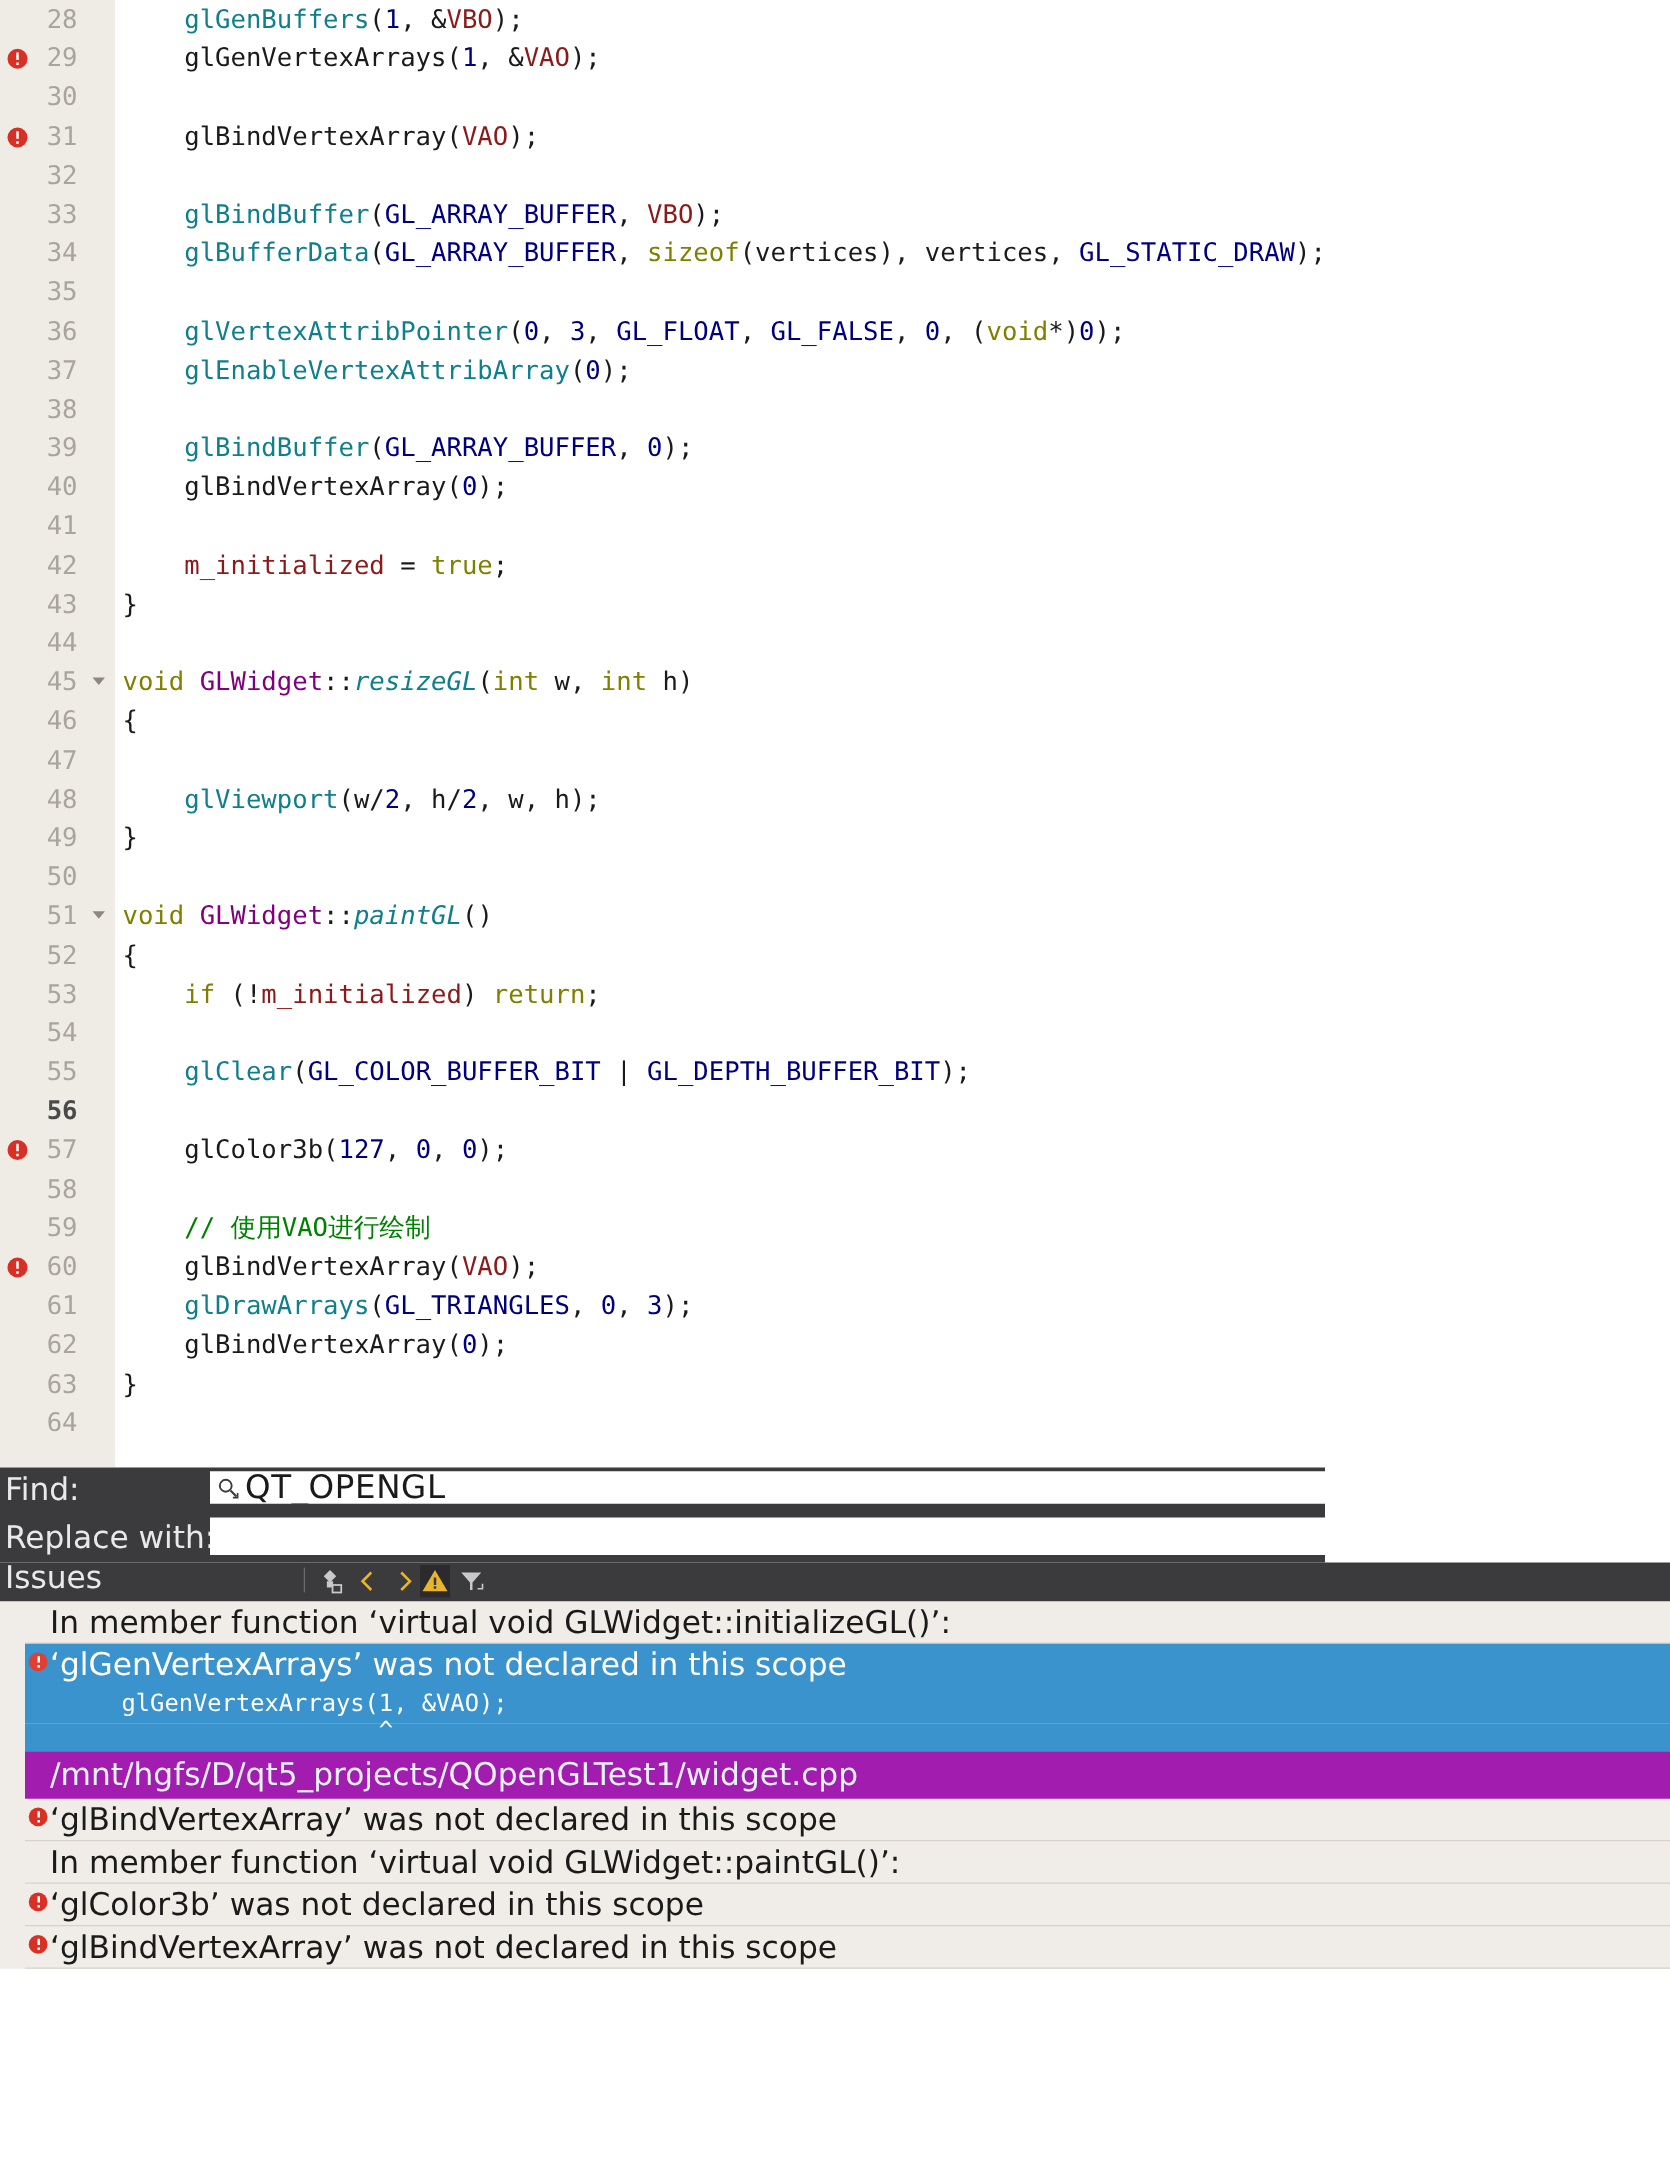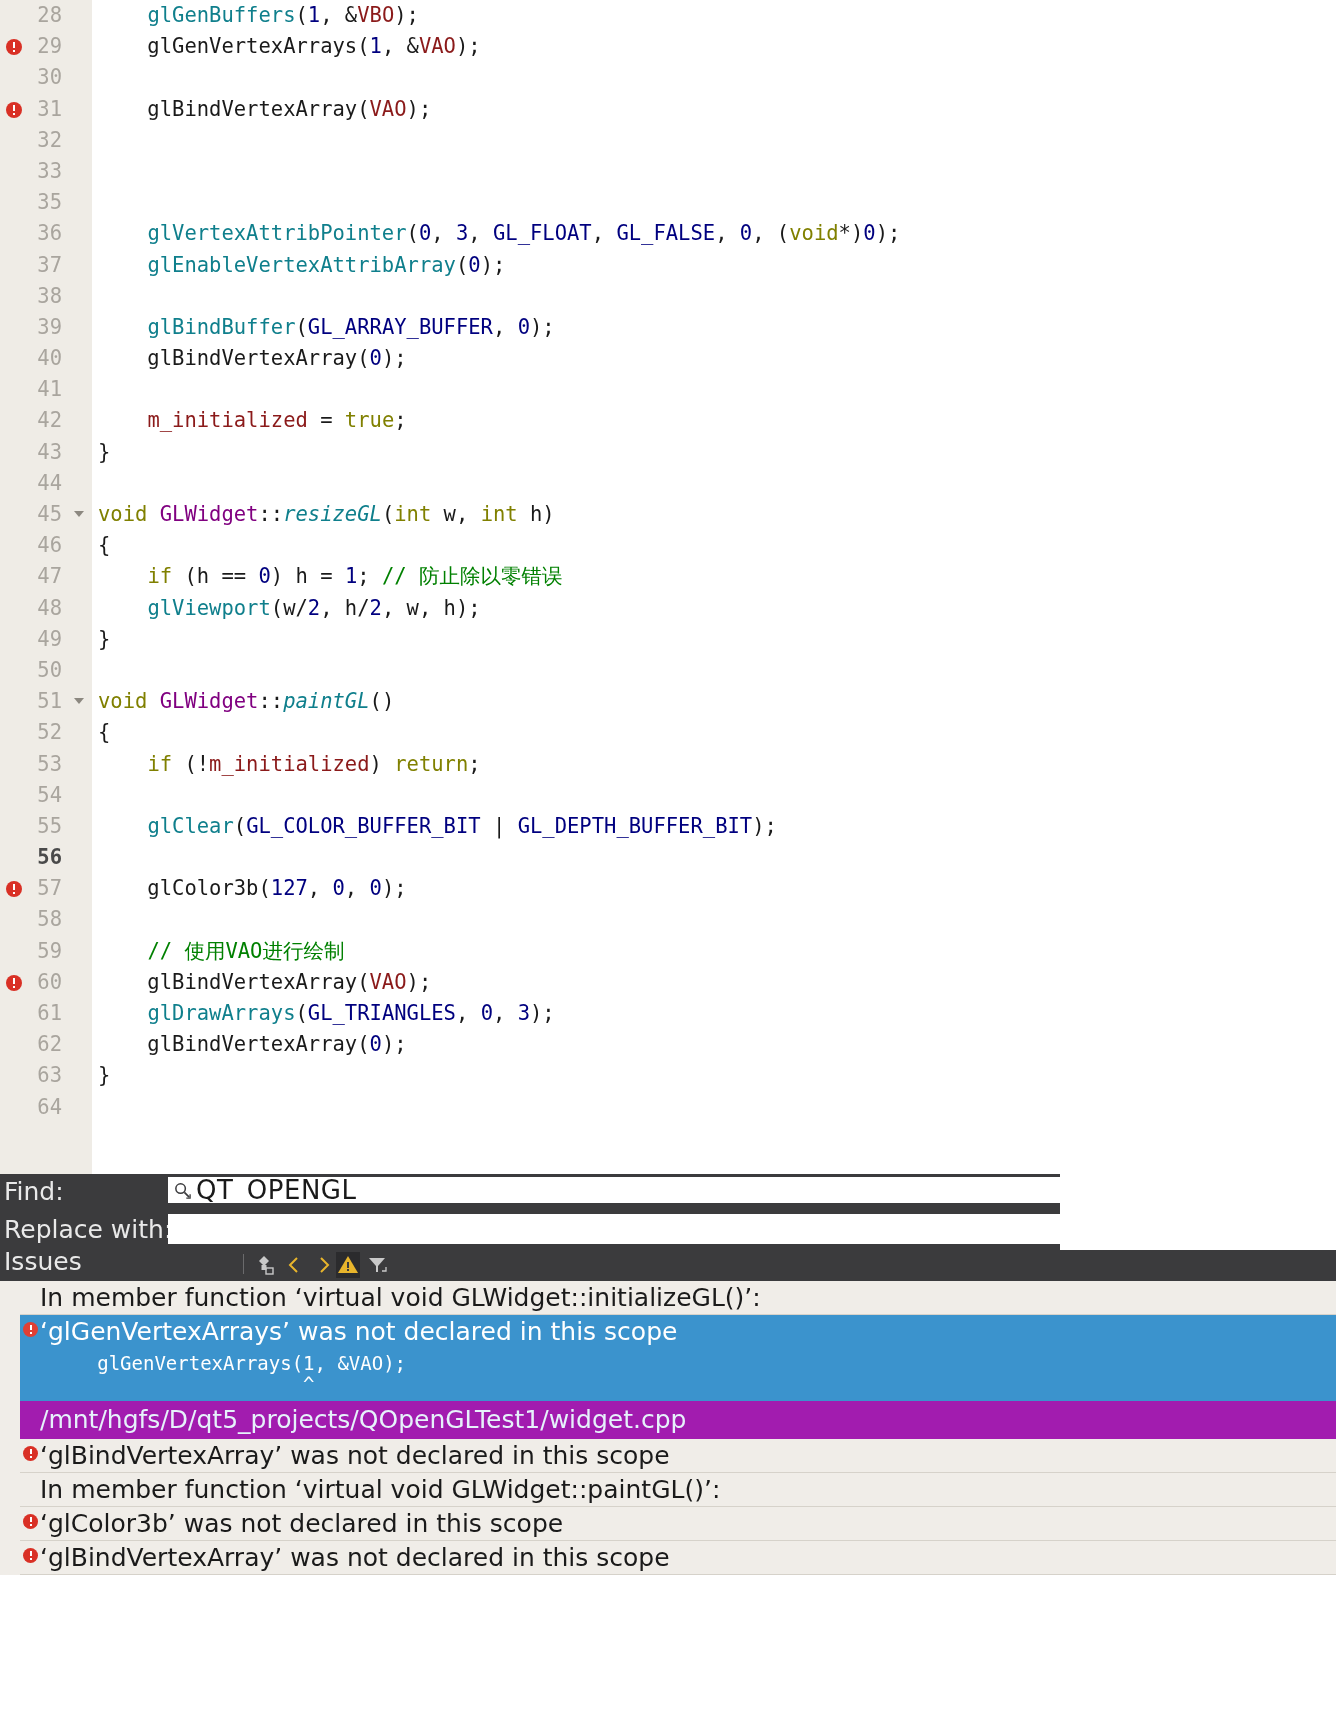--- a/index.html
+++ b/index.html
@@ -131,34 +131,35 @@
 <body>
 
 <div class="editor">
   <div class="gutter"></div>
   <div class="code-area" id="code-area">
       <div class="line"><div class="lnum">28</div><div class="ctext"><span class="pl">    </span><span class="gl">glGenBuffers</span><span class="pl">(</span><span class="num">1</span><span class="pl">, &amp;</span><span class="var">VBO</span><span class="pl">);</span></div></div>
       <div class="line"><div class="errdot"></div><div class="lnum">29</div><div class="ctext"><span class="pl">    glGenVertexArrays(</span><span class="num">1</span><span class="pl">, &amp;</span><span class="var">VAO</span><span class="pl">);</span></div></div>
       <div class="line"><div class="lnum">30</div><div class="ctext"></div></div>
       <div class="line"><div class="errdot"></div><div class="lnum">31</div><div class="ctext"><span class="pl">    glBindVertexArray(</span><span class="var">VAO</span><span class="pl">);</span></div></div>
       <div class="line"><div class="lnum">32</div><div class="ctext"></div></div>
-      <div class="line"><div class="lnum">33</div></div>
+      <div class="line"><div class="lnum">33</div><div class="ctext"><span class="pl">    </span><span class="gl">glBindBuffer</span><span class="pl">(</span><span class="mac">GL_ARRAY_BUFFER</span><span class="pl">, </span><span class="var">VBO</span><span class="pl">);</span></div></div>
+      <div class="line"><div class="lnum">34</div><div class="ctext"><span class="pl">    </span><span class="gl">glBufferData</span><span class="pl">(</span><span class="mac">GL_ARRAY_BUFFER</span><span class="pl">, </span><span class="k">sizeof</span><span class="pl">(vertices), vertices, </span><span class="mac">GL_STATIC_DRAW</span><span class="pl">);</span></div></div>
       <div class="line"><div class="lnum">35</div><div class="ctext"></div></div>
       <div class="line"><div class="lnum">36</div><div class="ctext"><span class="pl">    </span><span class="gl">glVertexAttribPointer</span><span class="pl">(</span><span class="num">0</span><span class="pl">, </span><span class="num">3</span><span class="pl">, </span><span class="mac">GL_FLOAT</span><span class="pl">, </span><span class="mac">GL_FALSE</span><span class="pl">, </span><span class="num">0</span><span class="pl">, (</span><span class="cast">void</span><span class="pl">*)</span><span class="num">0</span><span class="pl">);</span></div></div>
       <div class="line"><div class="lnum">37</div><div class="ctext"><span class="pl">    </span><span class="gl">glEnableVertexAttribArray</span><span class="pl">(</span><span class="num">0</span><span class="pl">);</span></div></div>
       <div class="line"><div class="lnum">38</div><div class="ctext"></div></div>
       <div class="line"><div class="lnum">39</div><div class="ctext"><span class="pl">    </span><span class="gl">glBindBuffer</span><span class="pl">(</span><span class="mac">GL_ARRAY_BUFFER</span><span class="pl">, </span><span class="num">0</span><span class="pl">);</span></div></div>
       <div class="line"><div class="lnum">40</div><div class="ctext"><span class="pl">    glBindVertexArray(</span><span class="num">0</span><span class="pl">);</span></div></div>
       <div class="line"><div class="lnum">41</div><div class="ctext"></div></div>
       <div class="line"><div class="lnum">42</div><div class="ctext"><span class="pl">    </span><span class="var">m_initialized</span><span class="pl"> = </span><span class="k">true</span><span class="pl">;</span></div></div>
       <div class="line"><div class="lnum">43</div><div class="ctext"><span class="pl">}</span></div></div>
       <div class="line"><div class="lnum">44</div><div class="ctext"></div></div>
       <div class="line"><div class="lnum">45</div><div class="fold"></div><div class="ctext"><span class="k">void</span><span class="pl"> </span><span class="cls">GLWidget</span><span class="pl">::</span><span class="fn">resizeGL</span><span class="pl">(</span><span class="k">int</span><span class="pl"> w, </span><span class="k">int</span><span class="pl"> h)</span></div></div>
       <div class="line"><div class="lnum">46</div><div class="ctext"><span class="pl">{</span></div></div>
-      <div class="line"><div class="lnum">47</div><div class="ctext"><span class="pl">    </span><span class="k">if</span><span class="pl"> (h == </span><span class="num">0</span><span class="pl">) h = </span><span class="num">1</span><span class="pl">; </span><span class="cmt">// 防止除以零错误</span></div></div>
+      <div class="line"><div class="lnum">47</div></div>
       <div class="line"><div class="lnum">48</div><div class="ctext"><span class="pl">    </span><span class="gl">glViewport</span><span class="pl">(w/</span><span class="num">2</span><span class="pl">, h/</span><span class="num">2</span><span class="pl">, w, h);</span></div></div>
       <div class="line"><div class="lnum">49</div><div class="ctext"><span class="pl">}</span></div></div>
       <div class="line"><div class="lnum">50</div><div class="ctext"></div></div>
       <div class="line"><div class="lnum">51</div><div class="fold"></div><div class="ctext"><span class="k">void</span><span class="pl"> </span><span class="cls">GLWidget</span><span class="pl">::</span><span class="fn">paintGL</span><span class="pl">()</span></div></div>
       <div class="line"><div class="lnum">52</div><div class="ctext"><span class="pl">{</span></div></div>
       <div class="line"><div class="lnum">53</div><div class="ctext"><span class="pl">    </span><span class="k">if</span><span class="pl"> (!</span><span class="var">m_initialized</span><span class="pl">) </span><span class="k">return</span><span class="pl">;</span></div></div>
       <div class="line"><div class="lnum">54</div><div class="ctext"></div></div>
       <div class="line"><div class="lnum">55</div><div class="ctext"><span class="pl">    </span><span class="gl">glClear</span><span class="pl">(</span><span class="mac">GL_COLOR_BUFFER_BIT</span><span class="pl"> | </span><span class="mac">GL_DEPTH_BUFFER_BIT</span><span class="pl">);</span></div></div>
       <div class="line"><div class="lnum cur">56</div><div class="ctext"></div></div>
       <div class="line"><div class="errdot"></div><div class="lnum">57</div><div class="ctext"><span class="pl">    glColor3b(</span><span class="num">127</span><span class="pl">, </span><span class="num">0</span><span class="pl">, </span><span class="num">0</span><span class="pl">);</span></div></div>

